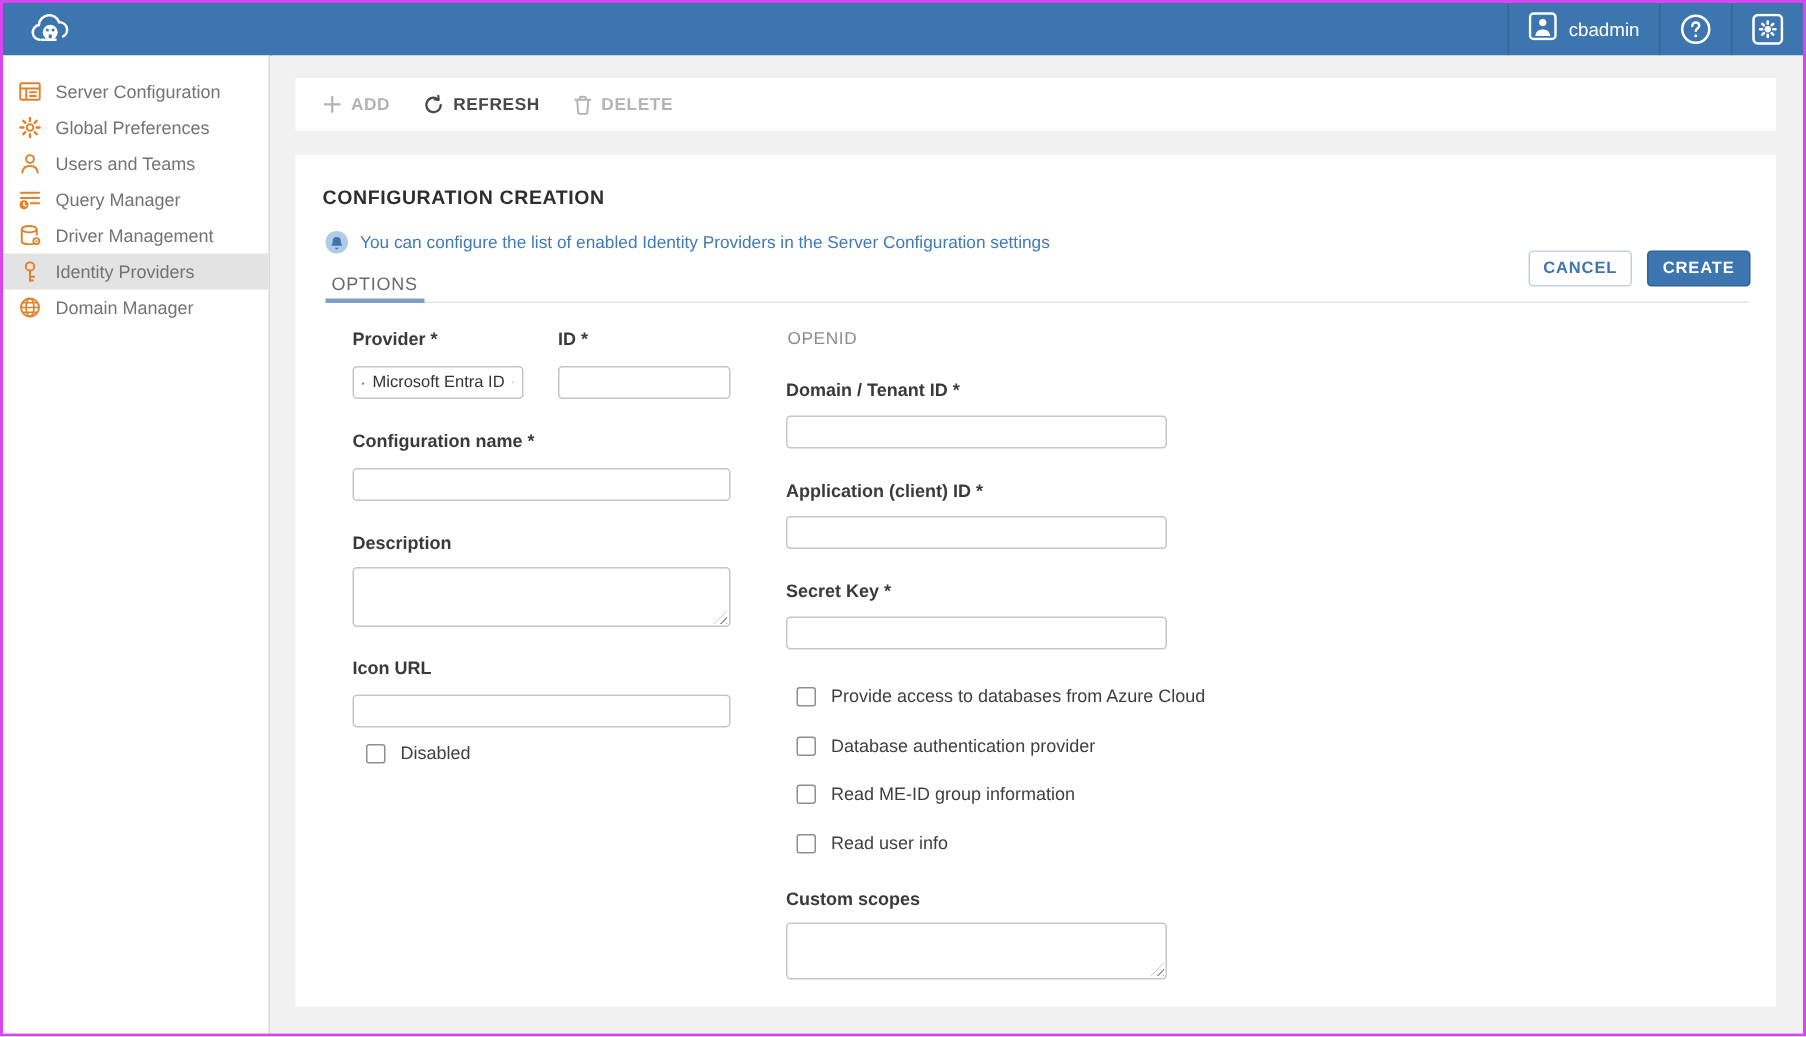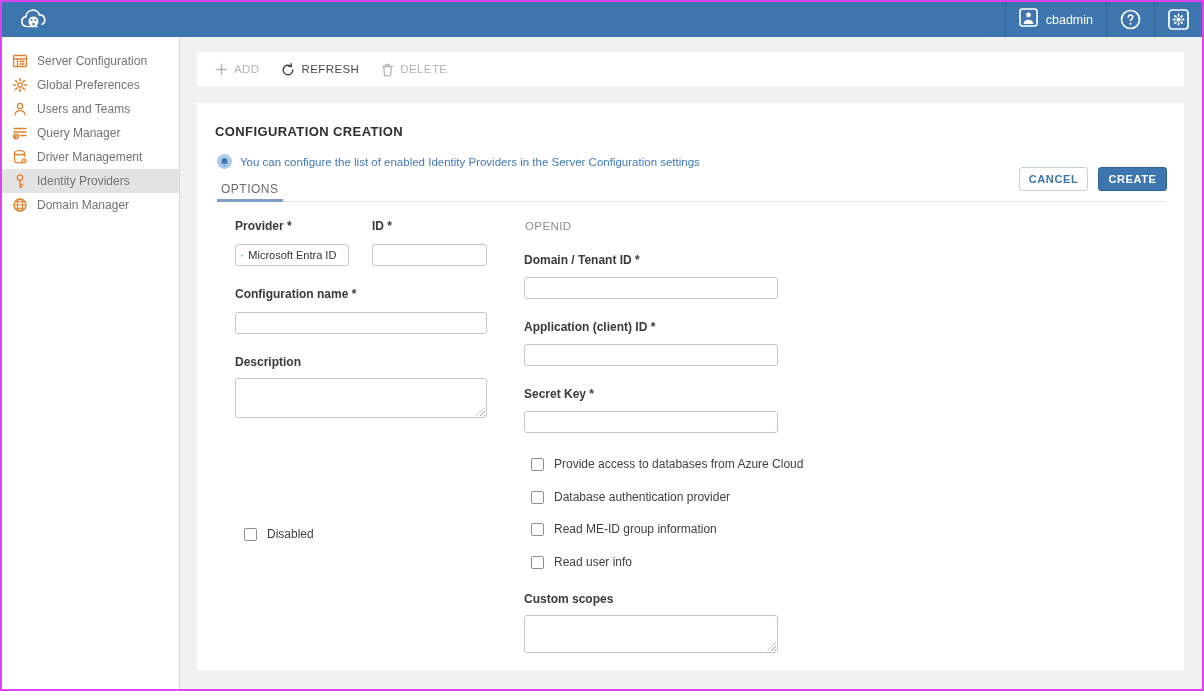--- a/index.html
+++ b/index.html
@@ -20,21 +20,21 @@
   .sidebar { position:absolute; left:0; top:35px; bottom:0; width:178px; background:#fff; border-right:1px solid #d9d9d9; padding-top:12px; }
   .side-item { height:24px; display:flex; align-items:center; gap:9px; padding-left:10px; cursor:pointer; }
   .side-item.selected { background:#e3e3e3; }
   .side-item .lbl { font-size:12px; color:#737373; white-space:nowrap; }
   .side-item svg { flex:0 0 auto; }
 
   
   .main { position:absolute; left:179px; top:35px; right:0; bottom:0; background:#f1f1f1; }
   .card { position:absolute; left:16px; right:18px; background:#fff; }
   .toolbar-card { top:15px; height:35px; display:flex; align-items:center; padding-left:18px; gap:22px; }
-  .tool { display:flex; gap:6px; font-size:11.5px; font-weight:normal; letter-spacing:.4px; cursor:pointer; }
+  .tool { display:flex; align-items:center; gap:6px; font-size:11.5px; font-weight:bold; letter-spacing:.4px; cursor:pointer; }
   .tool.disabled { color:#b3b3b3; cursor:default; }
   .tool.enabled { color:#484848; }
 
   .panel-card { top:66px; bottom:18px; }
   .panel-title { position:absolute; left:18px; top:21px; font-size:13px; font-weight:bold; letter-spacing:.4px; color:#2e2e2e; }
   .info-row { position:absolute; left:20px; top:51px; display:flex; align-items:center; gap:8px; }
   .bell-circle { width:15px; height:15px; border-radius:50%; background:#aecbe8; display:flex; align-items:center; justify-content:center; }
   .info-text { font-size:11.5px; color:#4079b8; }
 
   .tab { position:absolute; left:20px; top:79px; height:20px; padding:0 4px; font-size:12px; color:#6b6b6b; letter-spacing:.5px; cursor:pointer; }
@@ -248,22 +248,26 @@
       </div>
 
       <div class="fgroup" style="left:38px; top:252px; width:252px;">
         <div class="flabel">Description</div>
         <div class="tarea-wrap" style="margin-top:9px;">
           <textarea class="tarea" style="height: 40px;"></textarea>
           <div class="resize-grip"></div>
         </div>
       </div>
 
-
-      <div class="cbrow" style="left:47px; top:424px;">
+      <div class="fgroup" style="left:38px; top:335px; width:252px;">
+        <div class="flabel">Icon URL</div>
+        <input class="tinput" style="margin-top: 11px;" value="">
+      </div>
+
+      <div class="cbrow" style="left:47px; top:392px;">
         <span class="cbox"></span>
         <span class="cblbl">Disabled</span>
       </div>
 
       <div class="fgroup gname" style="left:328px; top:117px;">OPENID</div>
 
       <div class="fgroup" style="left:327px; top:150px; width:254px;">
         <div class="flabel">Domain / Tenant ID *</div>
         <input class="tinput" style="margin-top: 10px;" value="">
       </div>

